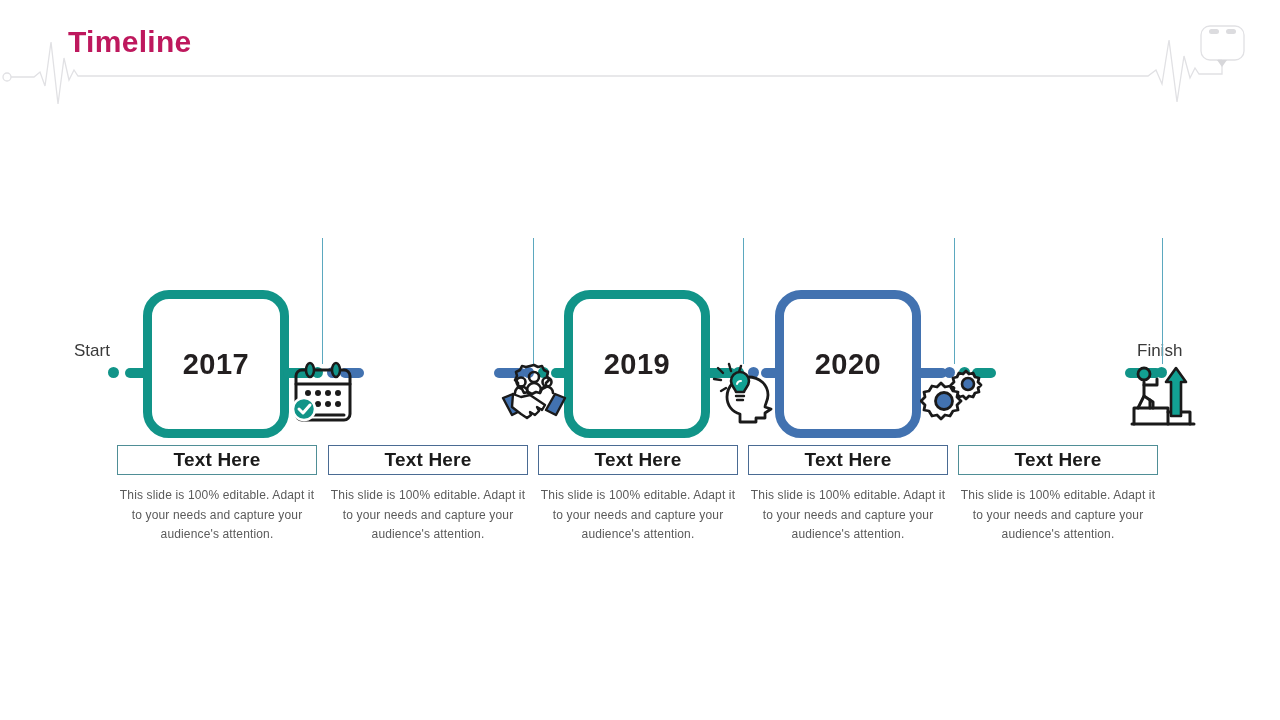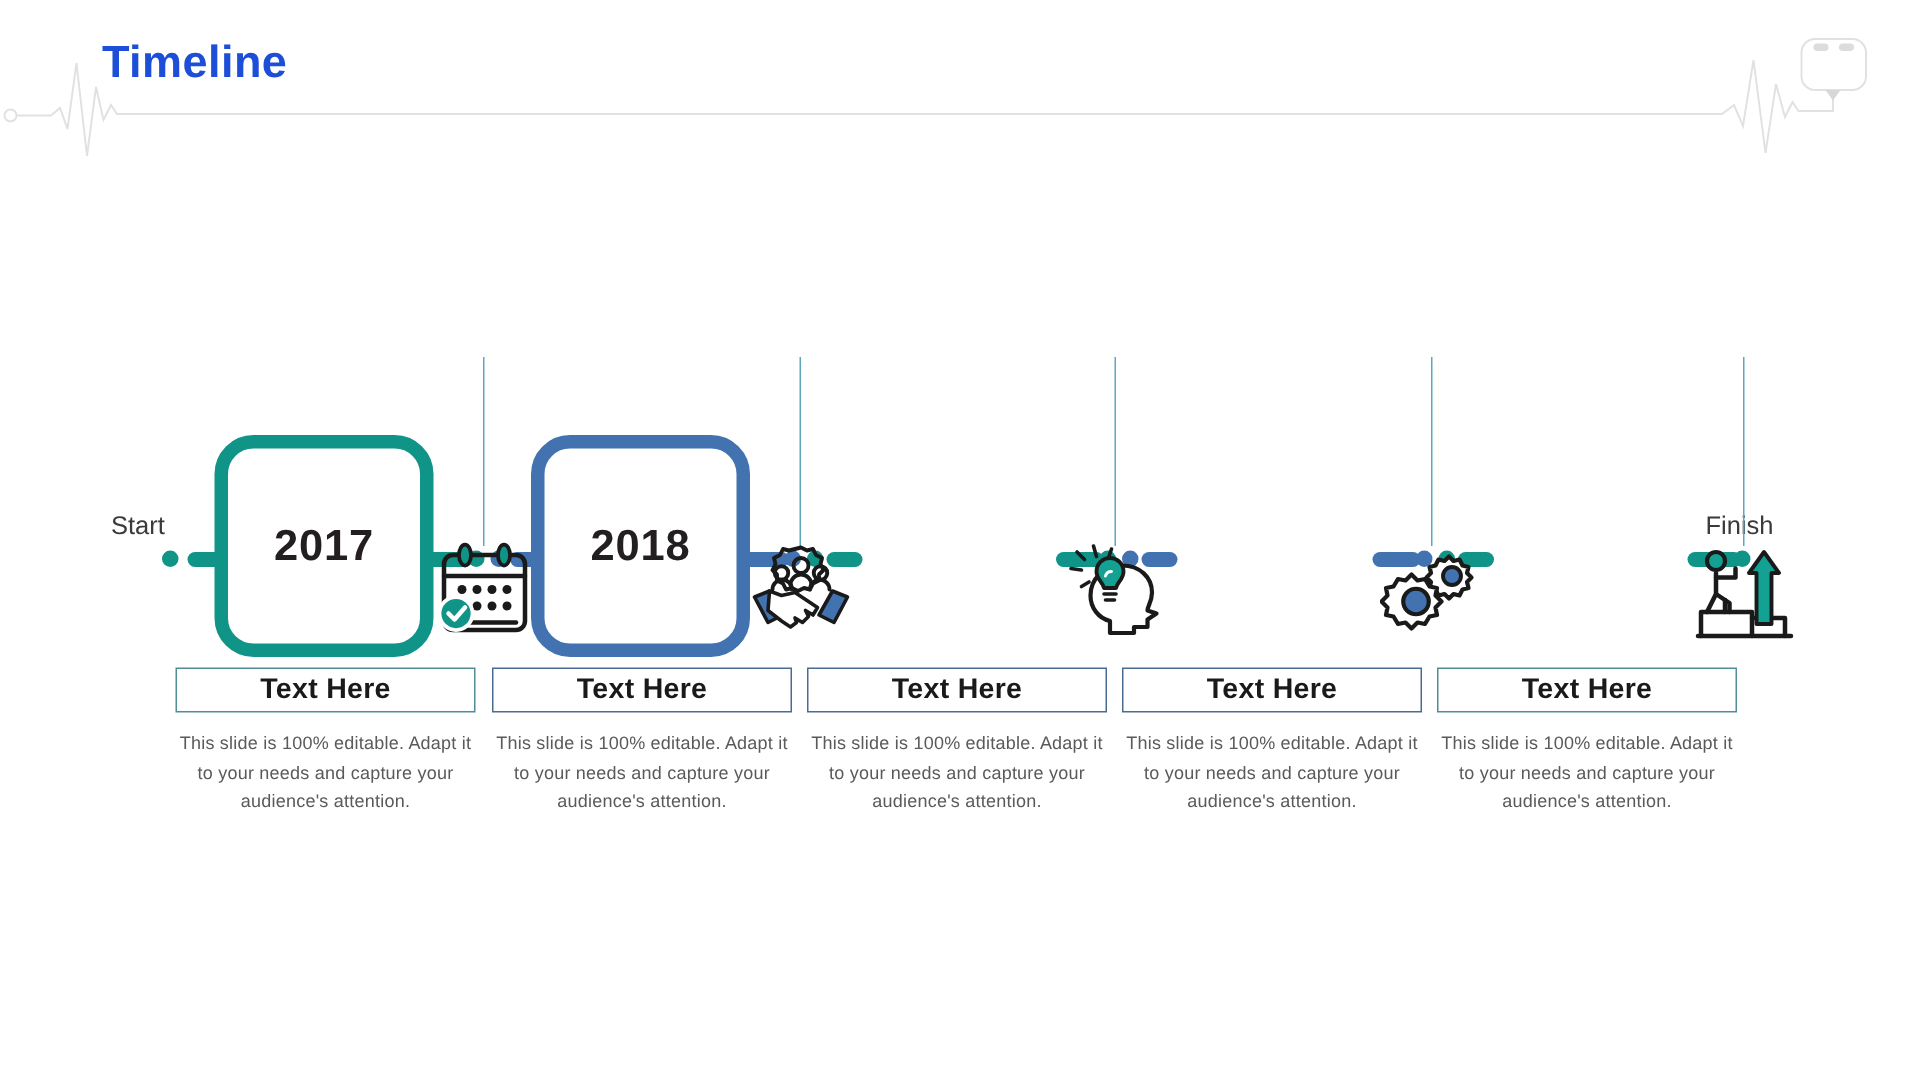--- a/index.html
+++ b/index.html
@@ -19,21 +19,21 @@
     background: #ffffff;
   }
 
   
   #slide-title {
     position: absolute;
     left: 68px;
     top: 22px;
     font-size: 30px;
     font-weight: bold;
-    color: #1d4ed8;
+    color: #be185d;
     letter-spacing: 0.3px;
     line-height: 40px;
     white-space: nowrap;
   }
 
   #header-decoration {
     position: absolute;
     left: 0;
     top: 8px;
     width: 1280px;
@@ -167,35 +167,38 @@
 
     <div class="year-card" style="left:143px;">
       <span class="year-label">2017</span>
     </div>
 
     <div class="rail-segment" style="left:283px; width:32px; background:#119488;"></div>
     <div class="rail-dot" style="left:312px; background:#119488;"></div>
     <div class="rail-dot" style="left:327px; background:#4272b0;"></div>
     <div class="rail-segment" style="left:340px; width:24px; background:#4272b0;"></div>
 
-    <div class="year-card blue" style="left:354px;">
-      <span class="year-label">2018</span>
-    </div>
 
     <div class="rail-segment" style="left:494px; width:32px; background:#4272b0;"></div>
     <div class="rail-dot" style="left:523px; background:#4272b0;"></div>
     <div class="rail-dot" style="left:538px; background:#119488;"></div>
     <div class="rail-segment" style="left:551px; width:24px; background:#119488;"></div>
 
+    <div class="year-card" style="left:564px;">
+      <span class="year-label">2019</span>
+    </div>
 
     <div class="rail-segment" style="left:704px; width:32px; background:#119488;"></div>
     <div class="rail-dot" style="left:733px; background:#119488;"></div>
     <div class="rail-dot" style="left:748px; background:#4272b0;"></div>
     <div class="rail-segment" style="left:761px; width:24px; background:#4272b0;"></div>
 
+    <div class="year-card blue" style="left:775px;">
+      <span class="year-label">2020</span>
+    </div>
 
     <div class="rail-segment" style="left:915px; width:32px; background:#4272b0;"></div>
     <div class="rail-dot" style="left:944px; background:#4272b0;"></div>
     <div class="rail-dot" style="left:959px; background:#119488;"></div>
     <div class="rail-segment" style="left:972px; width:24px; background:#119488;"></div>
 
 
     <div class="rail-segment" style="left:1125px; width:36px; background:#119488;"></div>
     <div class="rail-dot" style="left:1156px; background:#119488;"></div>
     <div class="endpoint-label" style="left:1137px;">Finish</div>

